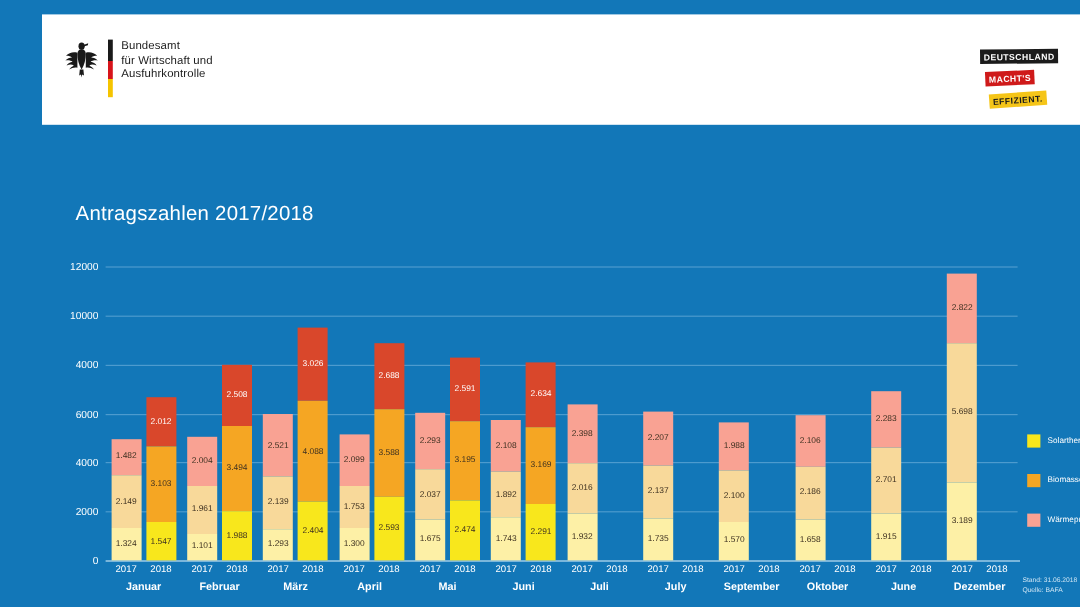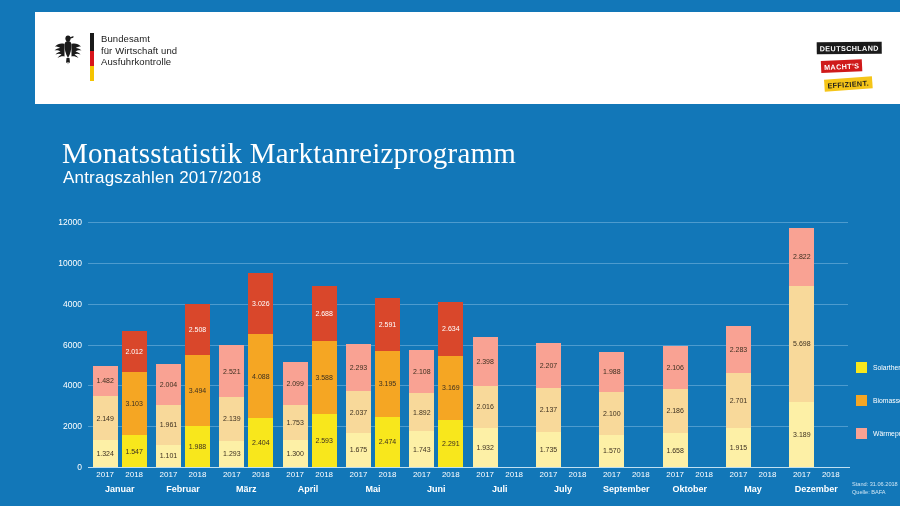--- a/index.html
+++ b/index.html
@@ -99,21 +99,20 @@
     </div>
 
     <div class="logo-right">
       <div><span class="dme-band b1">DEUTSCHLAND</span></div>
       <div><span class="dme-band b2">MACHT'S</span></div>
       <div><span class="dme-band b3">EFFIZIENT.</span></div>
     </div>
 
   </div>
 
-  <div class="title">Monatsstatistik Marktanreizprogramm</div>
   <div class="subtitle">Antragszahlen 2017/2018</div>
 
   <div class="chart">
     <div class="ytick-wrap" id="yticks">
         <div class="ytick" style="top: 245px;">0</div>
         <div class="ytick" style="top: 204.167px;">2000</div>
         <div class="ytick" style="top: 163.333px;">4000</div>
         <div class="ytick" style="top: 122.5px;">6000</div>
         <div class="ytick" style="top: 81.6667px;">4000</div>
         <div class="ytick" style="top: 40.8333px;">10000</div>
@@ -360,21 +359,21 @@
         <div class="xyear" style="left: 474.5px;">2018</div>
         <div class="xmonth" style="left: 443px;">July</div>
         <div class="xyear" style="left: 508.833px;">2017</div>
         <div class="xyear" style="left: 537.833px;">2018</div>
         <div class="xmonth" style="left: 506.333px;">September</div>
         <div class="xyear" style="left: 572.167px;">2017</div>
         <div class="xyear" style="left: 601.167px;">2018</div>
         <div class="xmonth" style="left: 569.667px;">Oktober</div>
         <div class="xyear" style="left: 635.5px;">2017</div>
         <div class="xyear" style="left: 664.5px;">2018</div>
-        <div class="xmonth" style="left: 633px;">May</div>
+        <div class="xmonth" style="left: 633px;">June</div>
         <div class="xyear" style="left: 698.833px;">2017</div>
         <div class="xyear" style="left: 727.833px;">2018</div>
         <div class="xmonth" style="left: 696.333px;">Dezember</div>
       </div>
   </div>
 
   <div class="legend" id="legend">
       <div class="legend-item">
         <span class="swatch" style="background: rgb(248, 231, 28);"></span>
         <span class="legend-label">Solarthermie</span>

